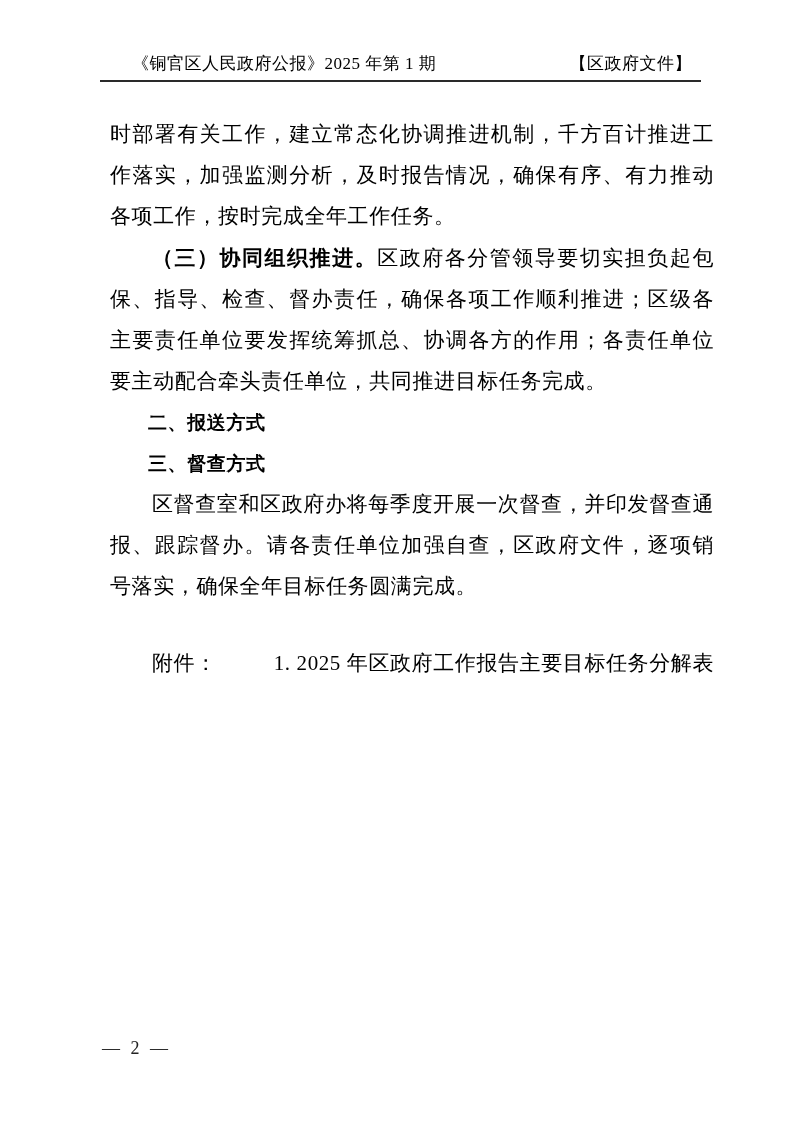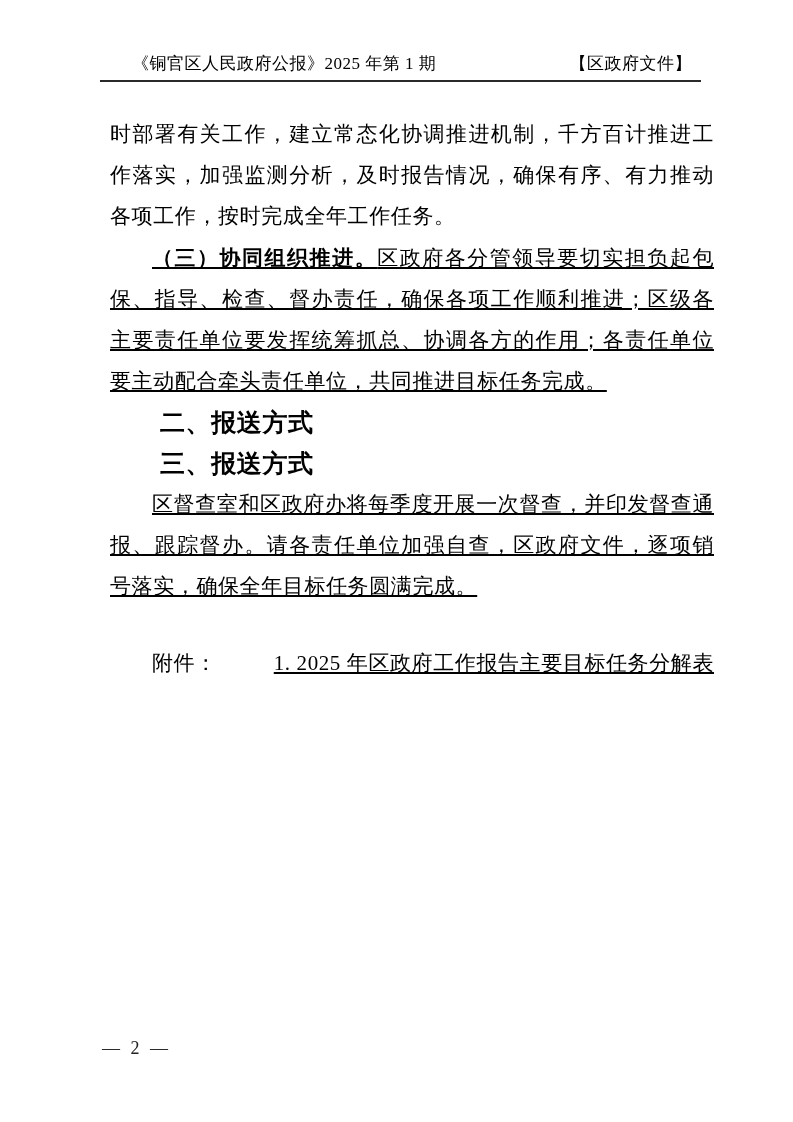--- a/index.html
+++ b/index.html
@@ -48,42 +48,42 @@
     left: 98px;
     width: 604px;
     font-size: 21px;
     line-height: 41px;
     letter-spacing: 0.6px;
     text-align: justify;
     text-justify: inter-character;
     margin-left: 12px;
   }
   .doc-body p { margin: 0; }
-  .indent { text-indent: 2em; text-decoration: underline; }
+  .indent { text-indent: 2em; }
   .lead-bold,
   .section-heading {
     font-weight: bold;
     font-family: "Liberation Sans", "DejaVu Sans", sans-serif;
   }
   .section-heading {
-    font-size: 25px;
+    font-size: 19px;
     line-height: 41px;
     text-indent: 2em;
     text-align: left;
   }
   
   .attachments {
     display: flex;
     margin-top: 34px;
     line-height: 45px;
     text-align: right;
     padding-left: 2em;
   }
   .att-label { white-space: nowrap; }
-  .att-items { flex: 1; text-decoration: underline; }
+  .att-items { flex: 1; }
   
   .page-footer {
     position: absolute;
     left: 102px;
     top: 1038px;
     font-size: 18px;
     letter-spacing: 3px;
     color: #222;
   }
 </style>
@@ -100,21 +100,21 @@
 
   <main class="doc-body">
 
     <p class="body-text">时部署有关工作，建立常态化协调推进机制，千方百计推进工作落实，加强监测分析，及时报告情况，确保有序、有力推动各项工作，按时完成全年工作任务。</p>
 
     <p class="body-text indent"><span class="lead-bold">（三）协同组织推进。</span><span>区政府各分管领导要切实担负起包保、指导、检查、督办责任，确保各项工作顺利推进；区级各主要责任单位要发挥统筹抓总、协调各方的作用；各责任单位要主动配合牵头责任单位，共同推进目标任务完成。</span></p>
 
     <h2 class="section-heading">二、报送方式</h2>
 
 
-    <h2 class="section-heading">三、报送方式</h2>
+    <h2 class="section-heading">三、督查方式</h2>
 
     <p class="body-text indent">区督查室和区政府办将每季度开展一次督查，并印发督查通报、跟踪督办。请各责任单位加强自查，区政府文件，逐项销号落实，确保全年目标任务圆满完成。</p>
 
     <div class="attachments">
       <span class="att-label">附件：</span>
       <div class="att-items">
         <div>1. 2025 年区政府工作报告主要目标任务分解表</div>
       </div>
     </div>
 

